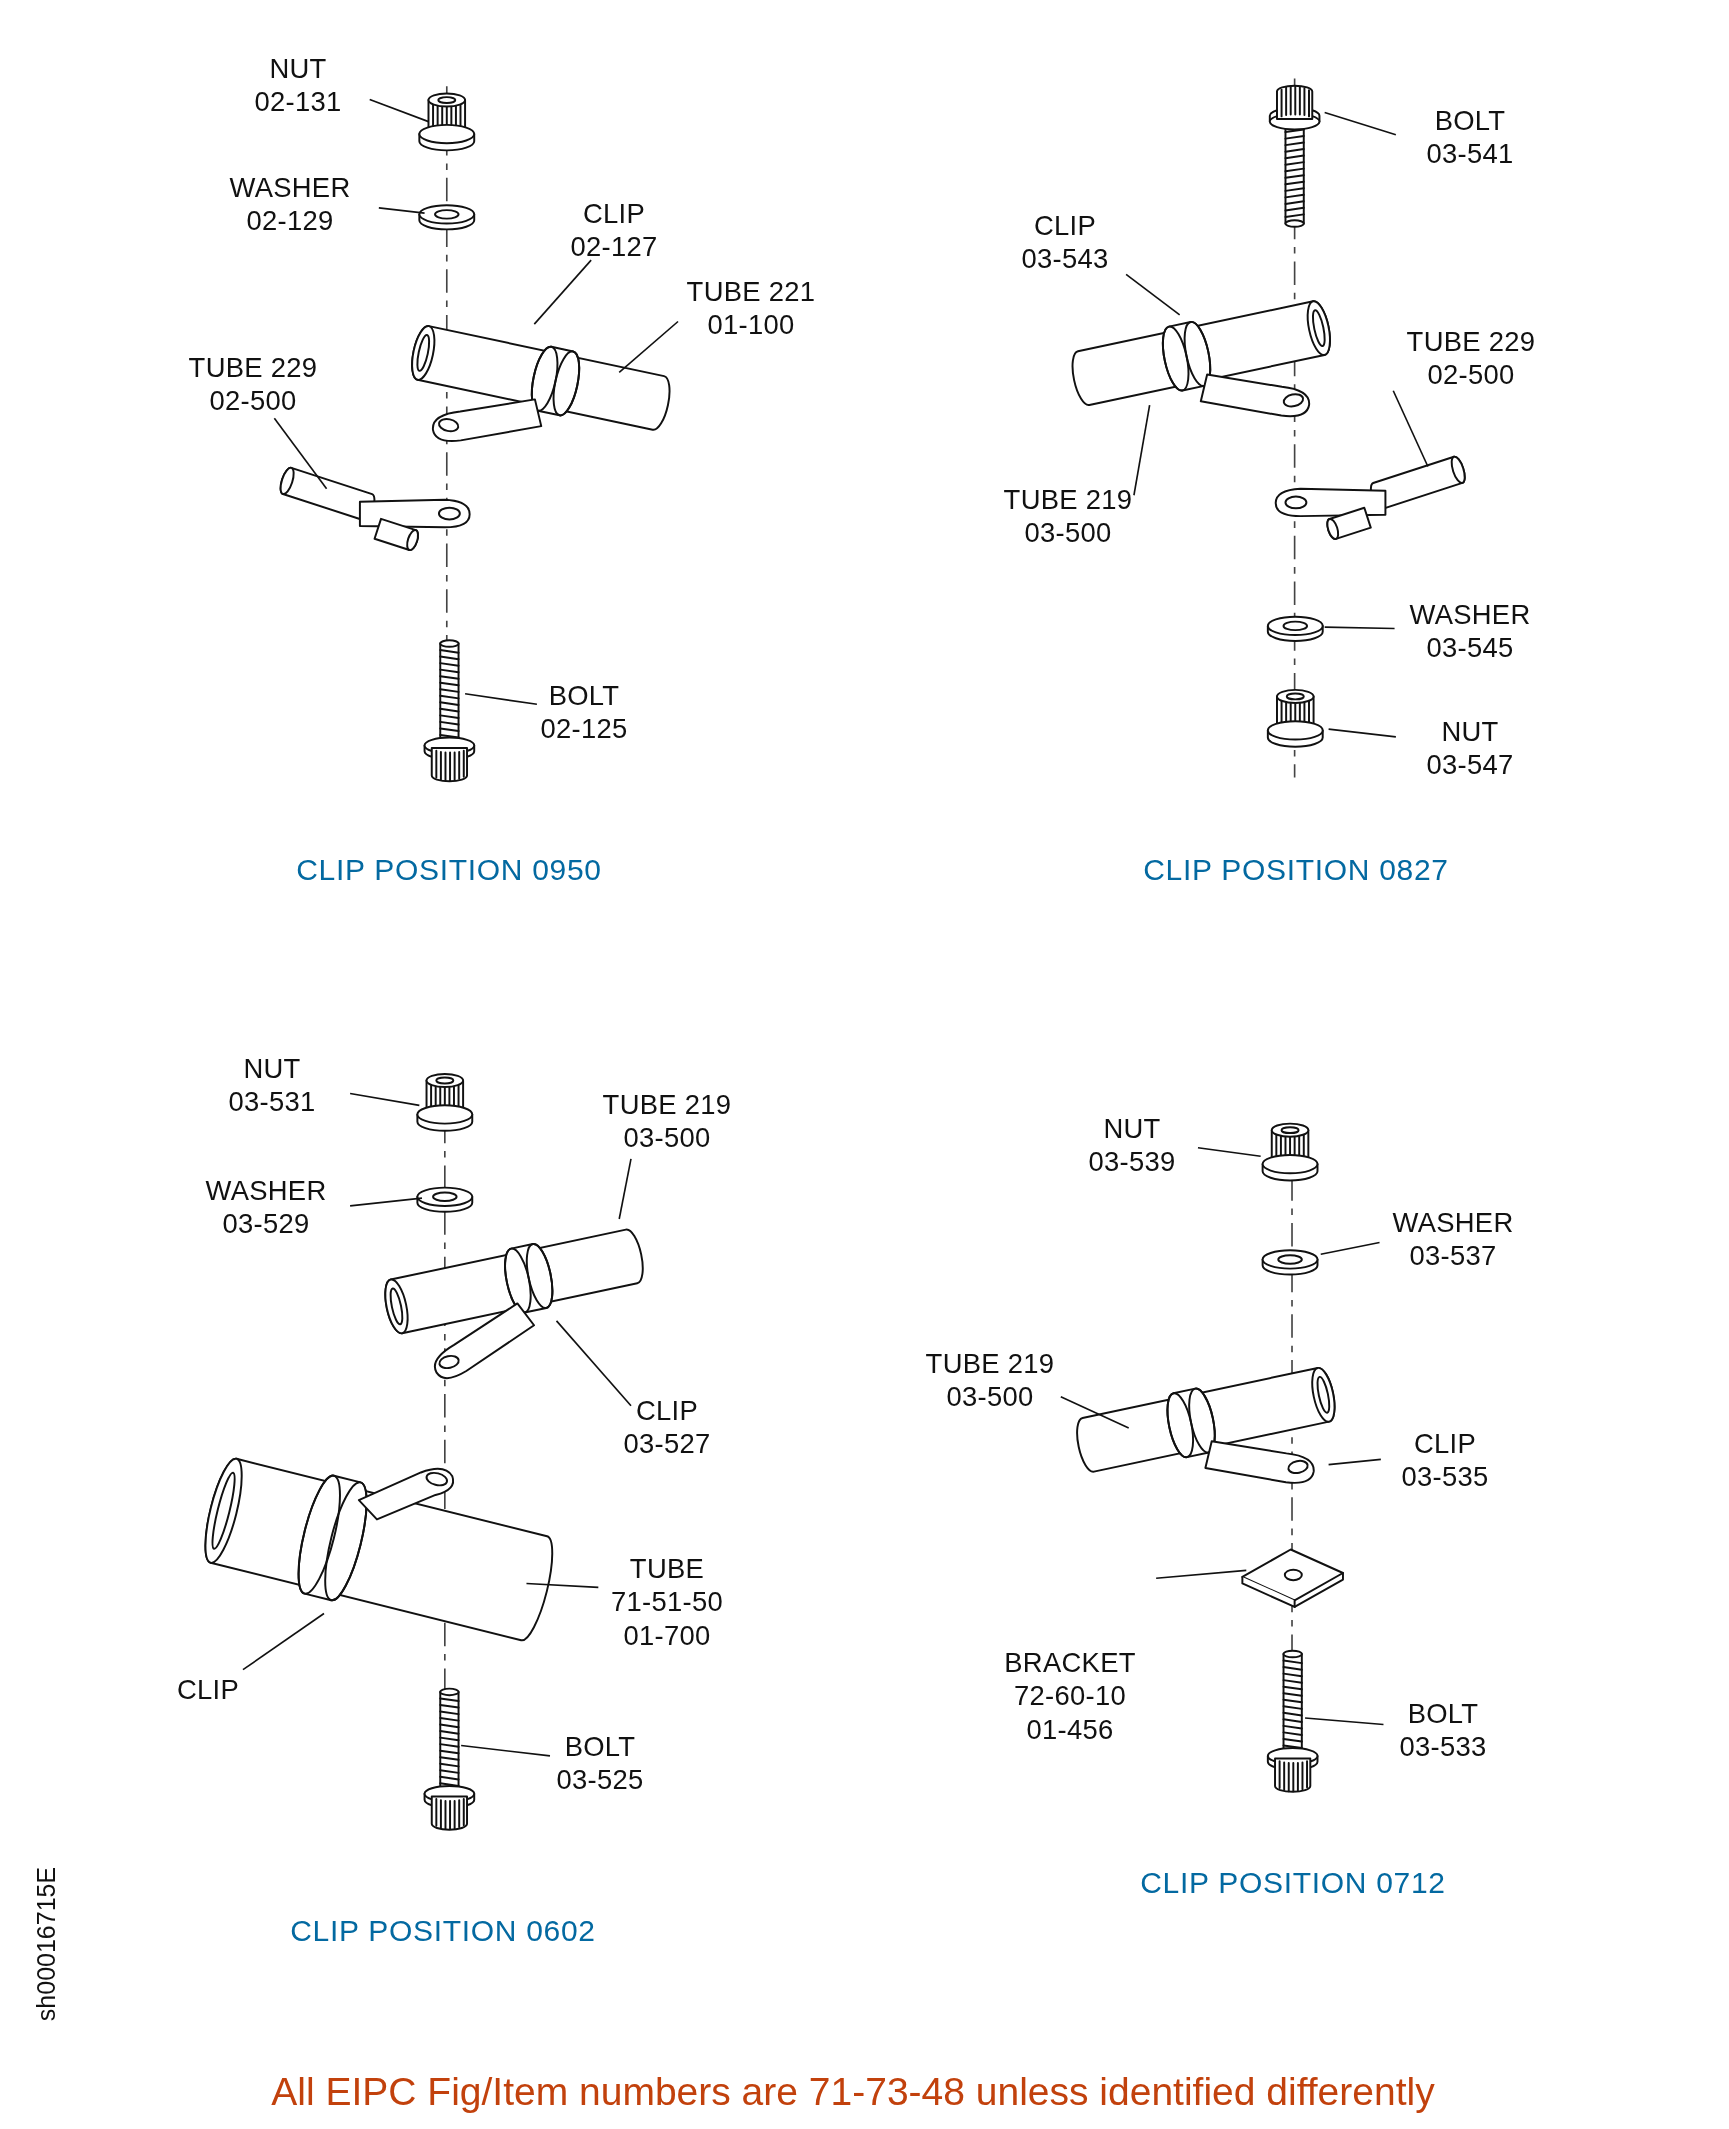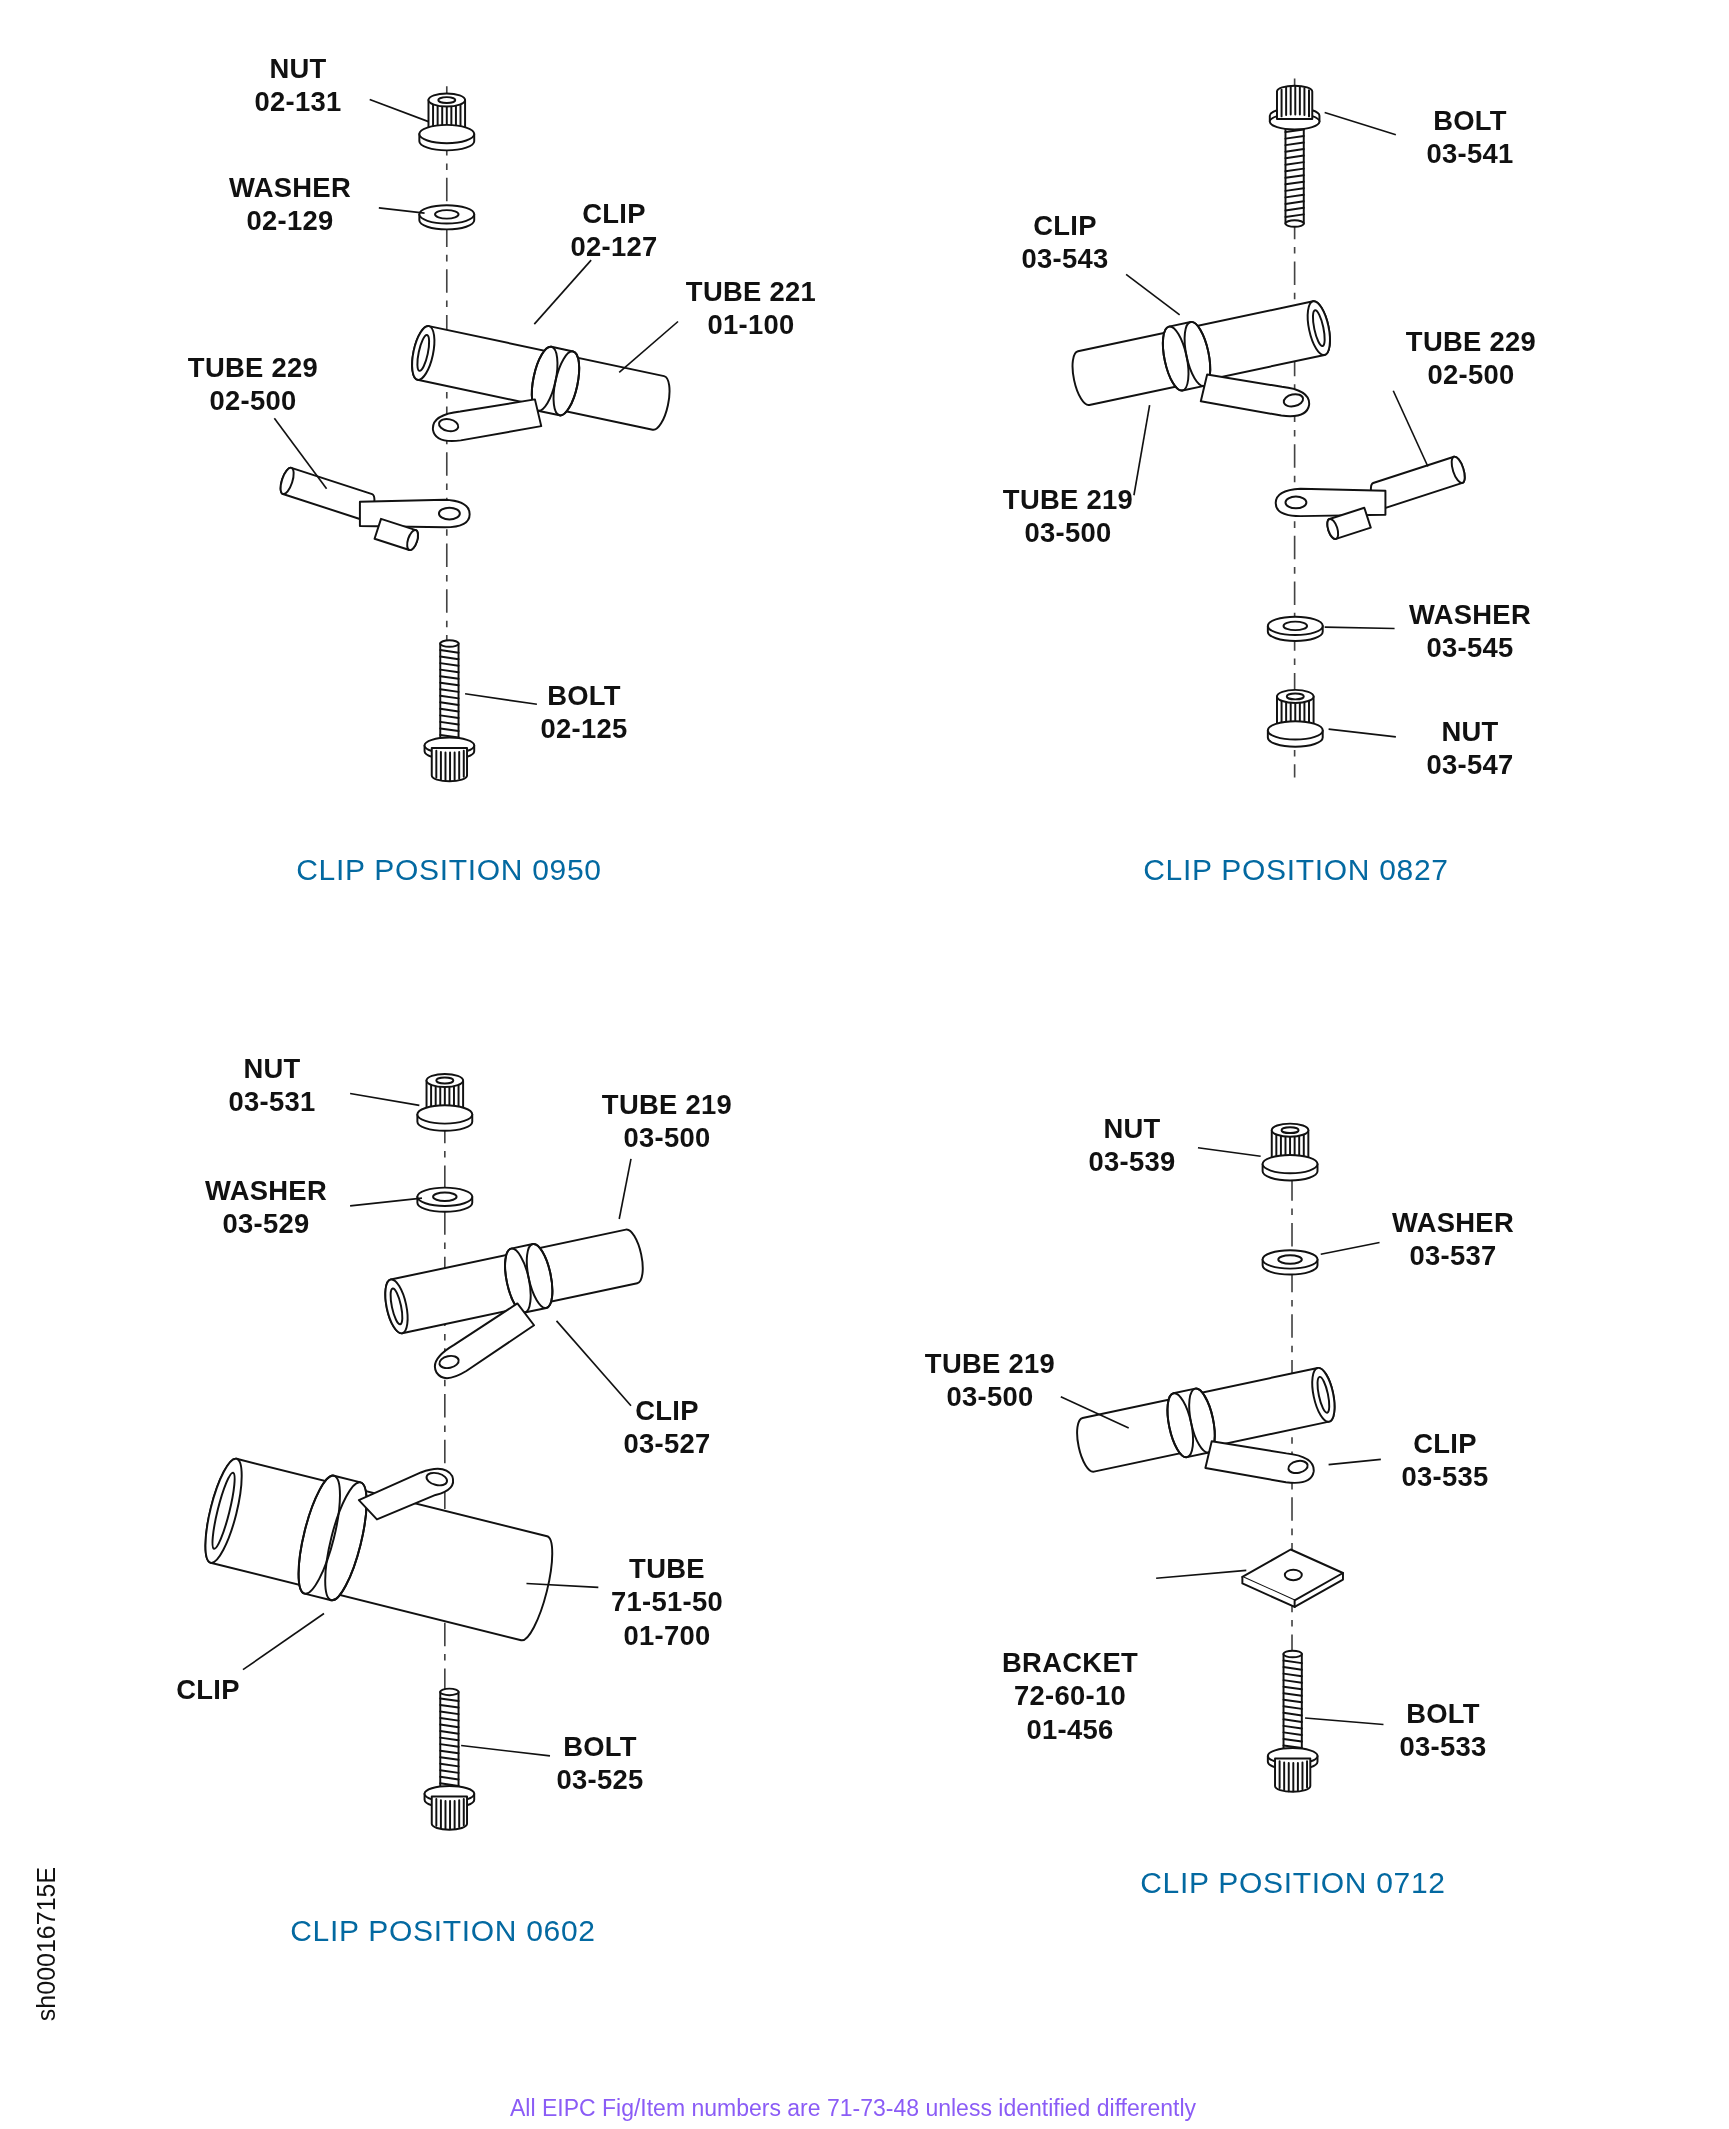--- a/index.html
+++ b/index.html
@@ -14,37 +14,35 @@
   #art{position:absolute;left:0;top:0;}
   .lbl{
     position:absolute;
     transform:translate(-50%,-50%);
     font-size:27.4px;
     line-height:1.22;
     text-align:center;
     white-space:pre-line;
     letter-spacing:0.3px;
     color:#111;
-    font-weight:bold;
   }
   .cap{
     position:absolute;
     transform:translate(-50%,-50%);
     font-size:30px;
     letter-spacing:0.7px;
     white-space:nowrap;
     color:#0369a1;
   }
   .footer{
     position:absolute;
     transform:translate(-50%,-50%);
-    font-size:23px;
+    font-size:39px;
     white-space:nowrap;
-    color:#8b5cf6;
-    margin-top:16px;
+    color:#c2410c;
   }
   .sidecode{
     position:absolute;
     transform:translate(-50%,-50%) rotate(-90deg);
     font-size:25px;
     white-space:nowrap;
     color:#111;
   }
   .cl{stroke:#444;stroke-width:2.5;fill:none;stroke-dasharray:36 12 10 12;}
   .ld path{stroke:#111;stroke-width:2.5;fill:none;}

